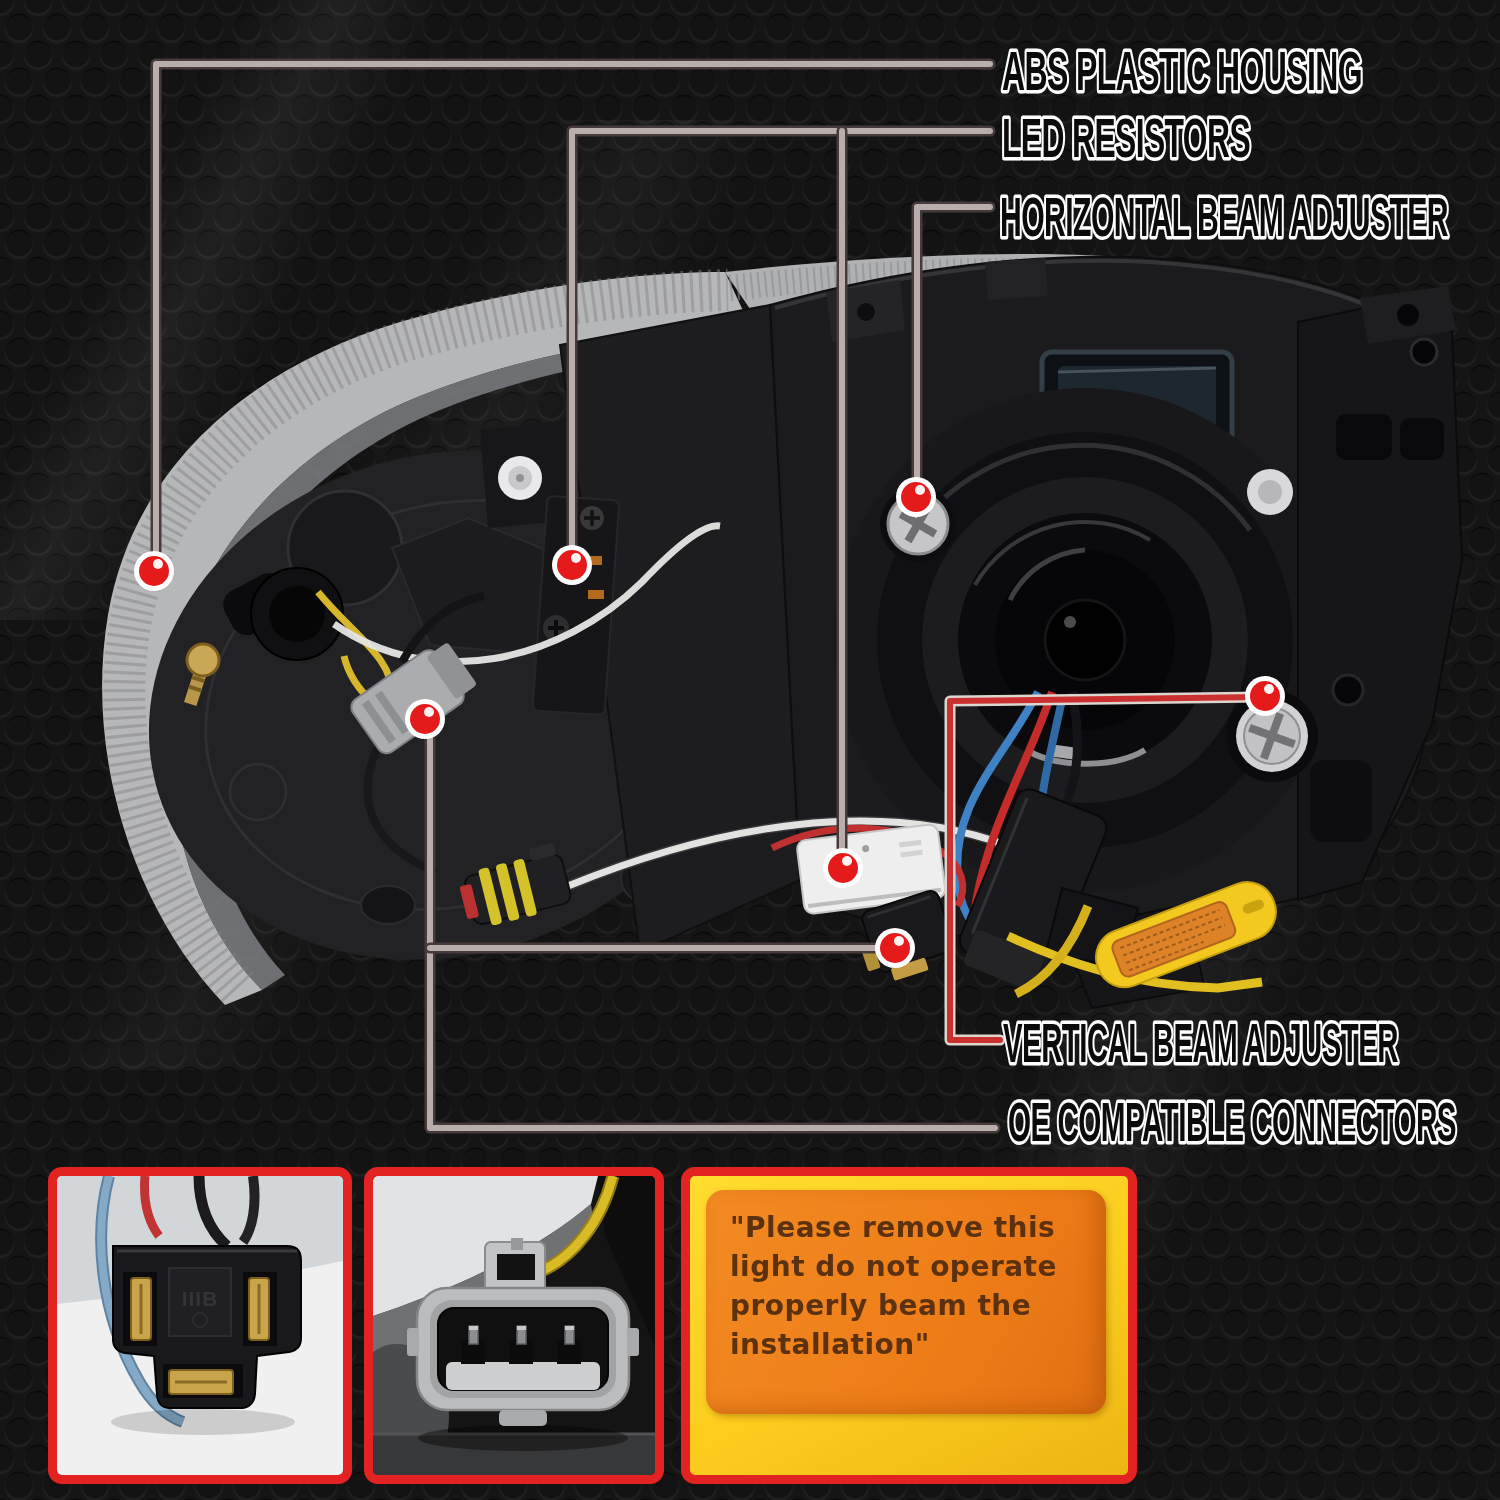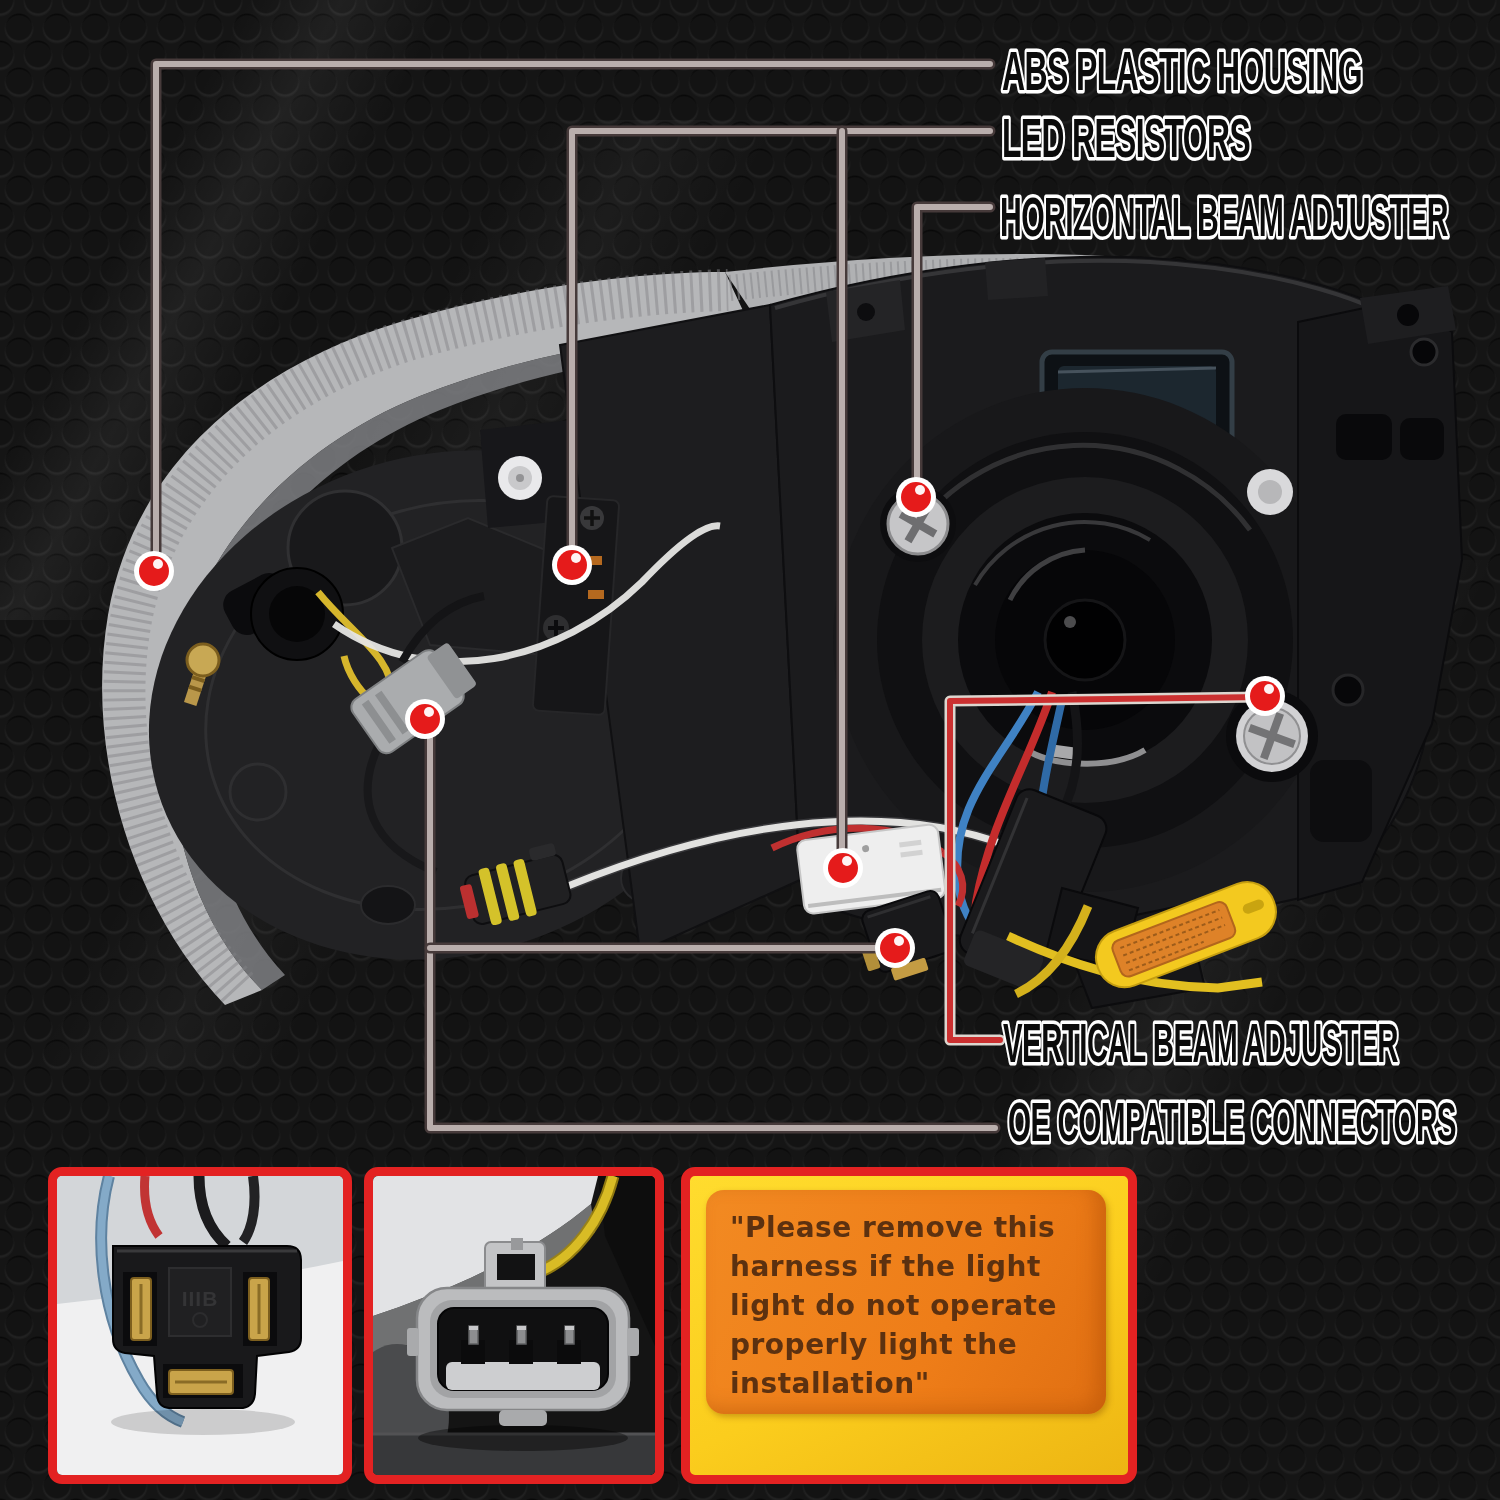--- a/index.html
+++ b/index.html
@@ -368,19 +368,18 @@
         <rect x="34" y="152" width="12" height="28" rx="3" fill="#a9aaac"></rect>
         <rect x="254" y="152" width="12" height="28" rx="3" fill="#a9aaac"></rect>
         <rect x="126" y="234" width="48" height="16" rx="5" fill="#a9aaac"></rect>
       </g>
     </svg>
   </div>
 
   <div class="inset inset3">
     <div class="warn-sticker">
       <div class="wl-line">"Please remove this</div>
-      <div class="wl-line">harness if the light</div>
       <div class="wl-line">light do not operate</div>
-      <div class="wl-line">properly light the</div>
+      <div class="wl-line">properly beam the</div>
       <div class="wl-line">installation"</div>
     </div>
   </div>
 </div>
 
 </body></html>

